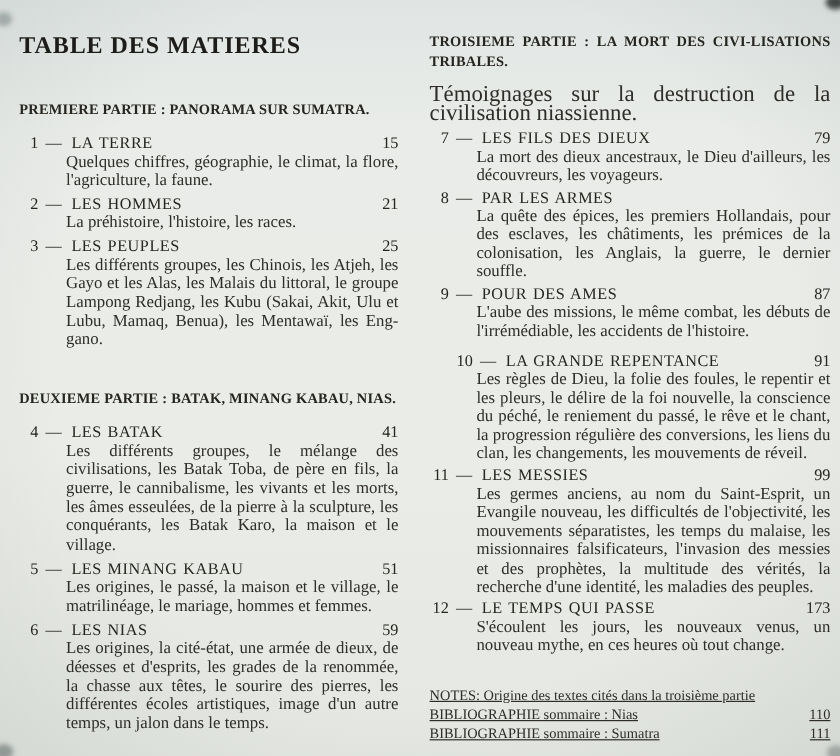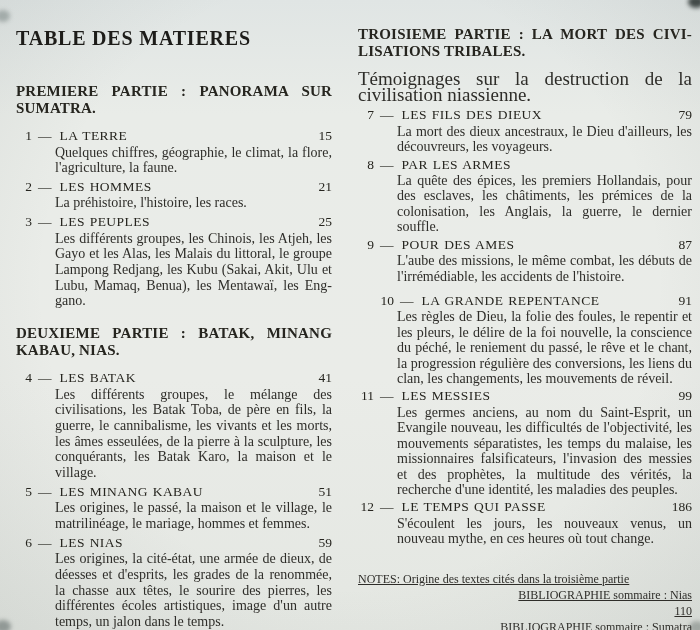--- a/index.html
+++ b/index.html
@@ -23,25 +23,25 @@
 
   .columns{display:flex;gap:26px;position:relative;}
   .col-left{width:316px;flex:none;}
   .col-right{width:334px;flex:none;}
 
   h1.page-title{
     font-size:20px;font-weight:700;letter-spacing:0.8px;
     color:#1d1c19;margin:0 0 33px 0;line-height:24px;white-space:nowrap;
   }
   .sec-heading{
-    font-weight:700;font-size:15px;line-height:17px;
+    font-weight:700;font-size:12px;line-height:17px;
     text-align:justify;letter-spacing:0.2px;color:#26251f;
     margin:0 0 11px 0;
   }
-  .sec-heading.after-gap{margin-top:16px;}
+  .sec-heading.after-gap{margin-top:32px;}
   .intro{
     text-align:justify;font-size:19px;line-height:15.6px;margin:0 0 5px 0;
   }
 
   .ehead{
     display:flex;align-items:baseline;font-size:13.5px;line-height:16.5px;
     margin:2px 0 0 0;color:#26251f;
   }
   .ehead .enum{min-width:16px;text-align:right;flex:none;}
   .ehead .edash{margin:0 8px 0 6px;flex:none;}
@@ -51,21 +51,21 @@
   .edesc{
     margin:0 0 1px 39px;text-align:justify;font-size:14px;line-height:15.4px;
     hyphens:auto;-webkit-hyphens:auto;
   }
   .col-left .edesc{line-height:15.7px;}
   .col-left .ehead{margin-top:3px;}
   .entry.e10{margin-top:9px;}
 
   .notes{margin-top:24px;font-size:12px;line-height:16px;text-decoration:underline;}
   .notes .notes-line{margin:0;}
-  .notes .biblio-row{display:flex;align-items:flex-end;flex-direction:column;}
+  .notes .biblio-row{display:flex;align-items:flex-end;}
   .notes .biblio-row .bpage{margin-left:auto;padding-left:8px;}
 </style>
 </head>
 <body>
 
 <div class="vignette"></div>
 <div class="corner tl"></div>
 <div class="corner tr"></div>
 <div class="corner bl"></div>
 <div class="corner br"></div>
@@ -192,21 +192,21 @@
         <span class="epage">99</span>
       </div>
       <p class="edesc">Les germes anciens, au nom du Saint-Esprit, un Evangile nouveau, les difficultés de l'objectivité, les mouvements séparatistes, les temps du malaise, les missionnaires falsificateurs, l'invasion des messies et des prophètes, la multitude des vérités, la recherche d'une identité, les maladies des peuples.</p>
     </div>
 
     <div class="entry">
       <div class="ehead">
         <span class="enum">12</span>
         <span class="edash">—</span>
         <span class="etitle">LE TEMPS QUI PASSE</span>
-        <span class="epage">186</span>
+        <span class="epage">173</span>
       </div>
       <p class="edesc">S'écoulent les jours, les nouveaux venus, un nouveau mythe, en ces heures où tout change.</p>
     </div>
 
     <div class="notes">
       <p class="notes-line">NOTES: Origine des textes cités dans la troisième partie</p>
       <div class="biblio-row">
         <span>BIBLIOGRAPHIE sommaire : Nias</span>
         <span class="bpage">110</span>
       </div>

